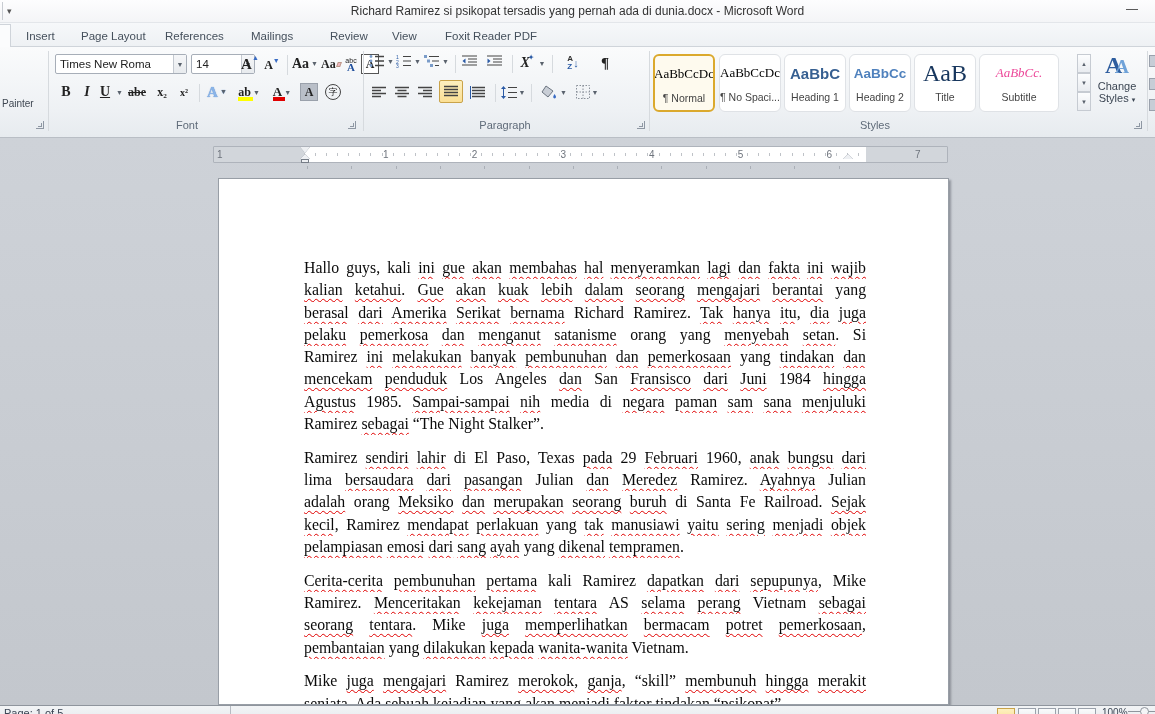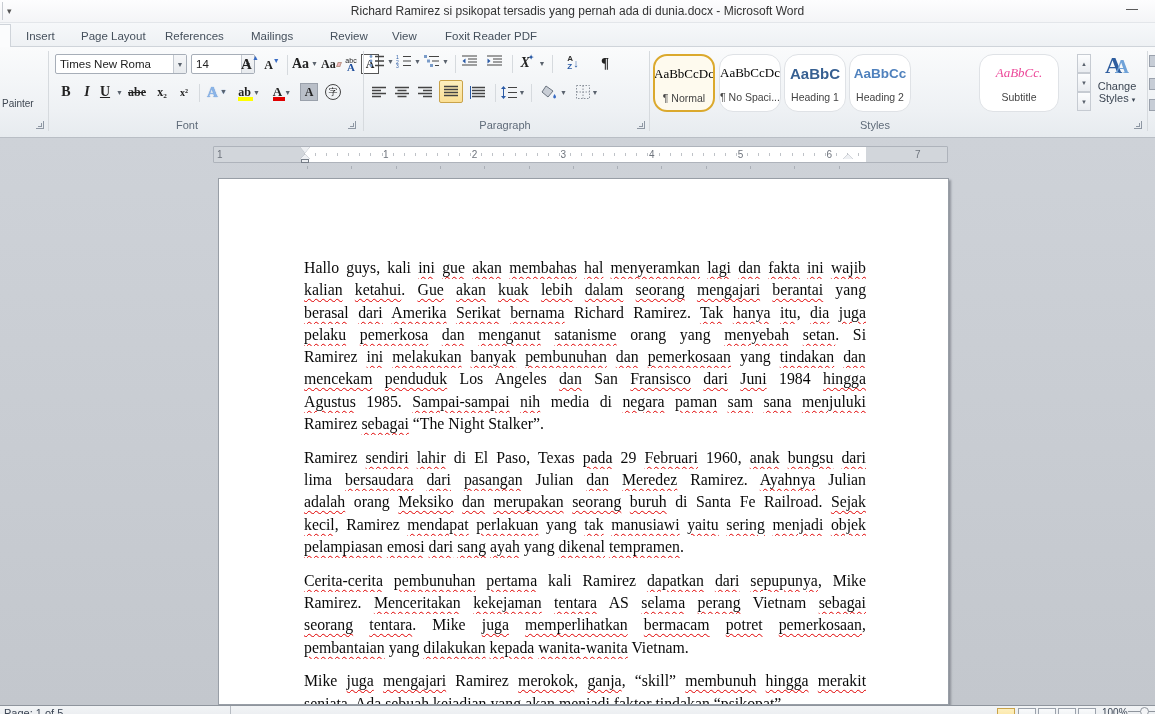--- a/index.html
+++ b/index.html
@@ -42,21 +42,21 @@
   .serifb { font-family:"Liberation Serif",serif; font-weight:bold; }
   .u-under { text-decoration:underline; }
   .strike { text-decoration:line-through; }
   .colorbar { position:absolute; left:2px; bottom:1px; width:13px; height:4px; }
   .active-orange { background:linear-gradient(#fdf0c0,#fbdf94); border:1px solid #c9a34a !important; border-radius:2px; }
 
   svg.icn { display:block; }
 
   
   .stylecard { position:absolute; top:7px; width:62px; height:58px; background:#fff;
-    border:1px solid #dfe2e6; border-radius:14px; overflow:hidden; }
+    border:1px solid #dfe2e6; border-radius:6px; overflow:hidden; }
   .stylecard .prev { height:36px; display:flex; align-items:center; justify-content:center;
     white-space:nowrap; overflow:hidden; }
   .stylecard .snm { text-align:center; font-size:10.5px; color:#444; white-space:nowrap; overflow:hidden; }
   .st-sel { border:2px solid #dba92d; background:#fefaee; }
   .p-norm { font-family:"Liberation Serif",serif; font-size:13px; color:#000; }
   .p-h1 { font-family:"Liberation Sans",sans-serif; font-weight:bold; font-size:15px; color:#365f91; }
   .p-h2 { font-family:"Liberation Sans",sans-serif; font-weight:bold; font-size:13.5px; color:#4f81bd; }
   .p-title { font-family:"Liberation Serif",serif; font-size:24px; color:#17365d; }
   .p-sub { font-family:"Liberation Serif",serif; font-style:italic; font-size:13px; color:#ec4899; }
   .scrollcol { position:absolute; left:1077px; top:7px; width:14px; height:58px; }
@@ -370,20 +370,24 @@
     <div class="prev p-norm">AaBbCcDc</div>
     <div class="snm">¶ No Spaci...</div>
   </div>
   <div class="stylecard" style="left:784px;">
     <div class="prev p-h1">AaBbC</div>
     <div class="snm">Heading 1</div>
   </div>
   <div class="stylecard" style="left:849px;">
     <div class="prev p-h2">AaBbCc</div>
     <div class="snm">Heading 2</div>
+  </div>
+  <div class="stylecard" style="left:914px;">
+    <div class="prev p-title">AaB</div>
+    <div class="snm">Title</div>
   </div>
   <div class="stylecard" style="left:979px;width:80px;">
     <div class="prev p-sub">AaBbCc.</div>
     <div class="snm">Subtitle</div>
   </div>
   <div class="scrollcol">
     <div class="scb">▲</div>
     <div class="scb">▼</div>
     <div class="scb">▼</div>
   </div>

